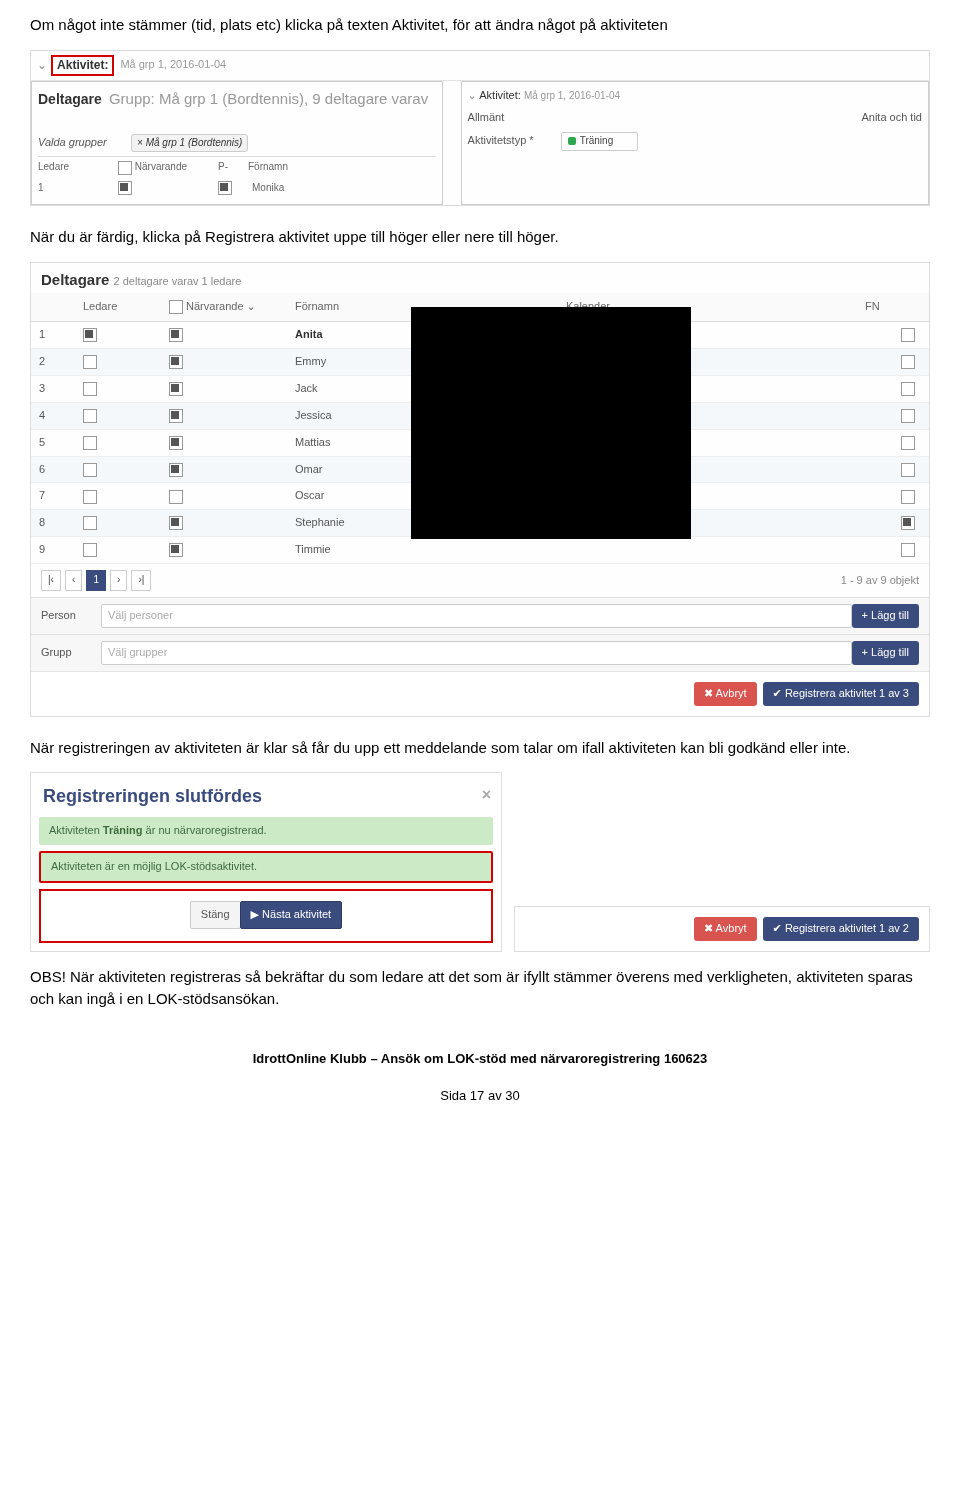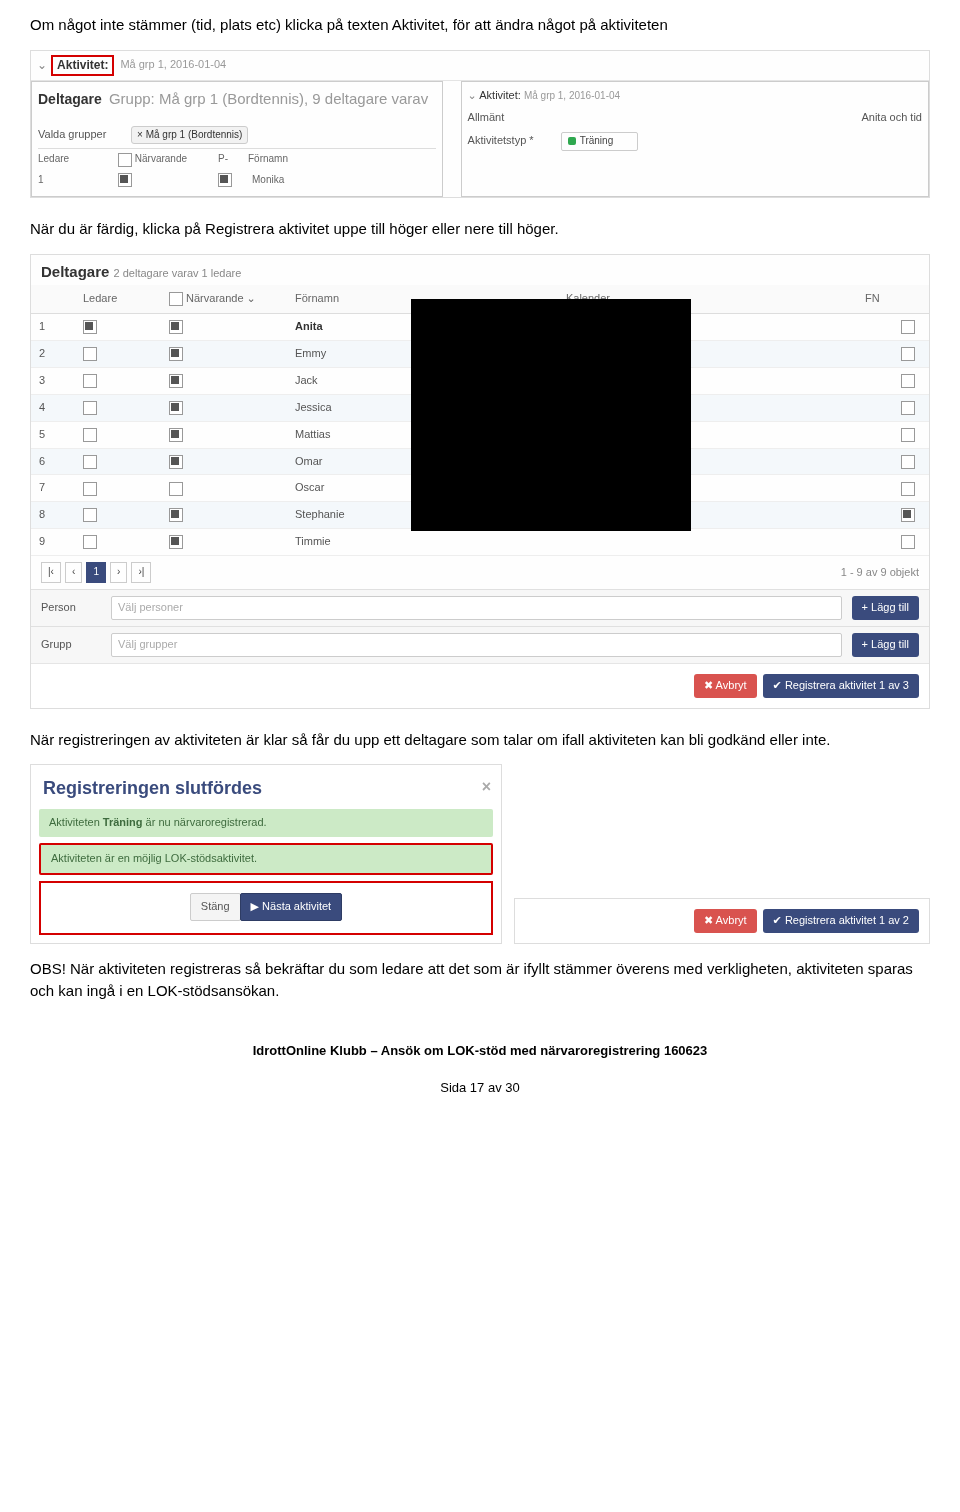--- a/index.html
+++ b/index.html
@@ -160,21 +160,20 @@
     border:1px solid #ccc;
     padding:2px 6px;
     font-size:10px;
     color:#444;
     margin-right:1px;
   }
   .pager .btns span.active { background:#3a4b7d; color:#fff; border-color:#3a4b7d; }
   .addrow {
     display:flex;
     align-items:center;
-    gap:10px;
     padding:6px 10px;
     background:#f7f7f7;
     border-top:1px solid #e0e0e0;
     font-size:11px;
   }
   .addrow .lbl { width:60px; color:#555;}
   .addrow .inp {
     flex:1 1 auto;
     border:1px solid #ccc;
     border-radius:2px;
@@ -284,21 +283,21 @@
       <span style="color:#888;margin-right:4px;">⌄</span>
       <span class="aktivitet-box">Aktivitet:</span>
       <span class="aktivitet-sub">Må grp 1, 2016-01-04</span>
     </div>
     <div class="twocol">
       <div class="panel" style="flex:1.05;">
         <div>
           <span class="panel-title">Deltagare</span>
           <span style="color:#999;font-size:15px;margin-left:4px;">Grupp: Må grp 1 (Bordtennis), 9 deltagare varav</span>
         </div>
-        <div style="margin-top:16px;">
+        <div style="margin-top:24px;font-style:italic;">
           <span class="lbl">Valda grupper</span>
           <span class="tag">× Må grp 1 (Bordtennis)</span>
         </div>
         <div class="mini-th">
           <span style="width:60px;">Ledare</span>
           <span style="width:80px;"><span class="chk"></span> <span>Närvarande</span></span>
           <span>P-</span>
           <span>Förnamn</span>
         </div>
         <div style="display:flex;gap:20px;font-size:10px;padding:3px 0;">
@@ -439,21 +438,21 @@
       <span class="lbl">Grupp</span>
       <span class="inp">Välj grupper</span>
       <span class="btn btn-navy">+ Lägg till</span>
     </div>
     <div class="footer-actions">
       <span class="btn btn-red">✖ Avbryt</span>
       <span class="btn btn-navy">✔ Registrera aktivitet 1 av 3</span>
     </div>
   </div>
 
-  <p class="para">När registreringen av aktiviteten är klar så får du upp ett deltagare som talar om ifall aktiviteten kan bli godkänd eller inte.</p>
+  <p class="para">När registreringen av aktiviteten är klar så får du upp ett meddelande som talar om ifall aktiviteten kan bli godkänd eller inte.</p>
 
   <div class="blk3">
     <div class="modal-box">
       <div class="modal-title">
         <span>Registreringen slutfördes</span>
         <span class="x">×</span>
       </div>
       <div class="alert-success">
         <span>Aktiviteten </span><b>Träning</b><span> är nu närvaroregistrerad.</span>
       </div>

